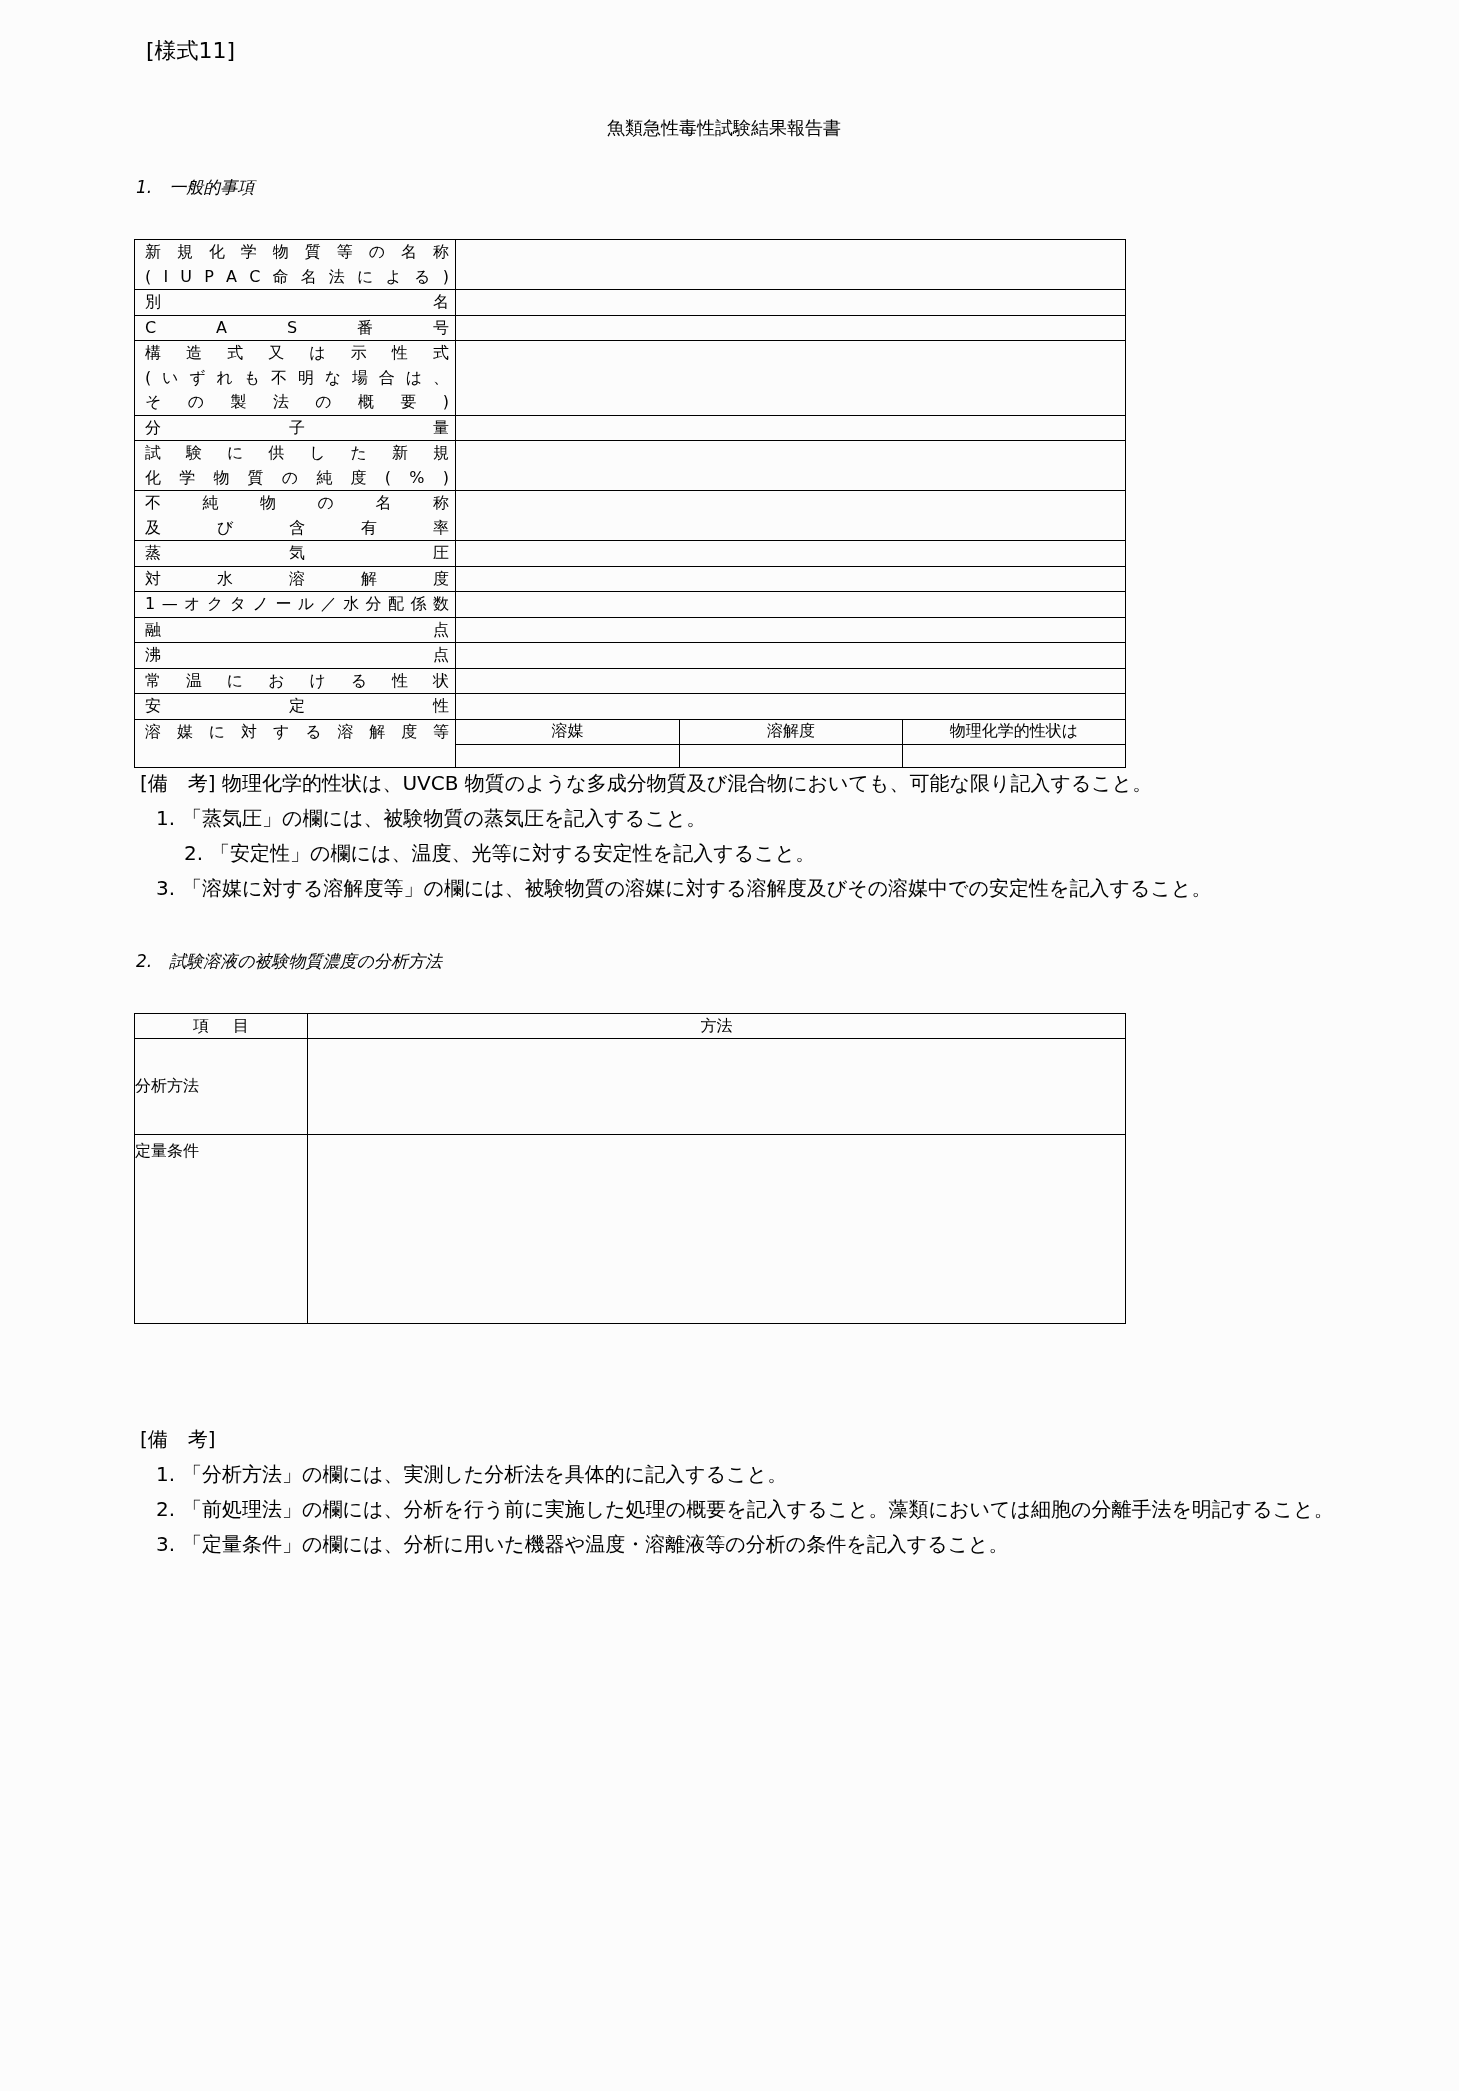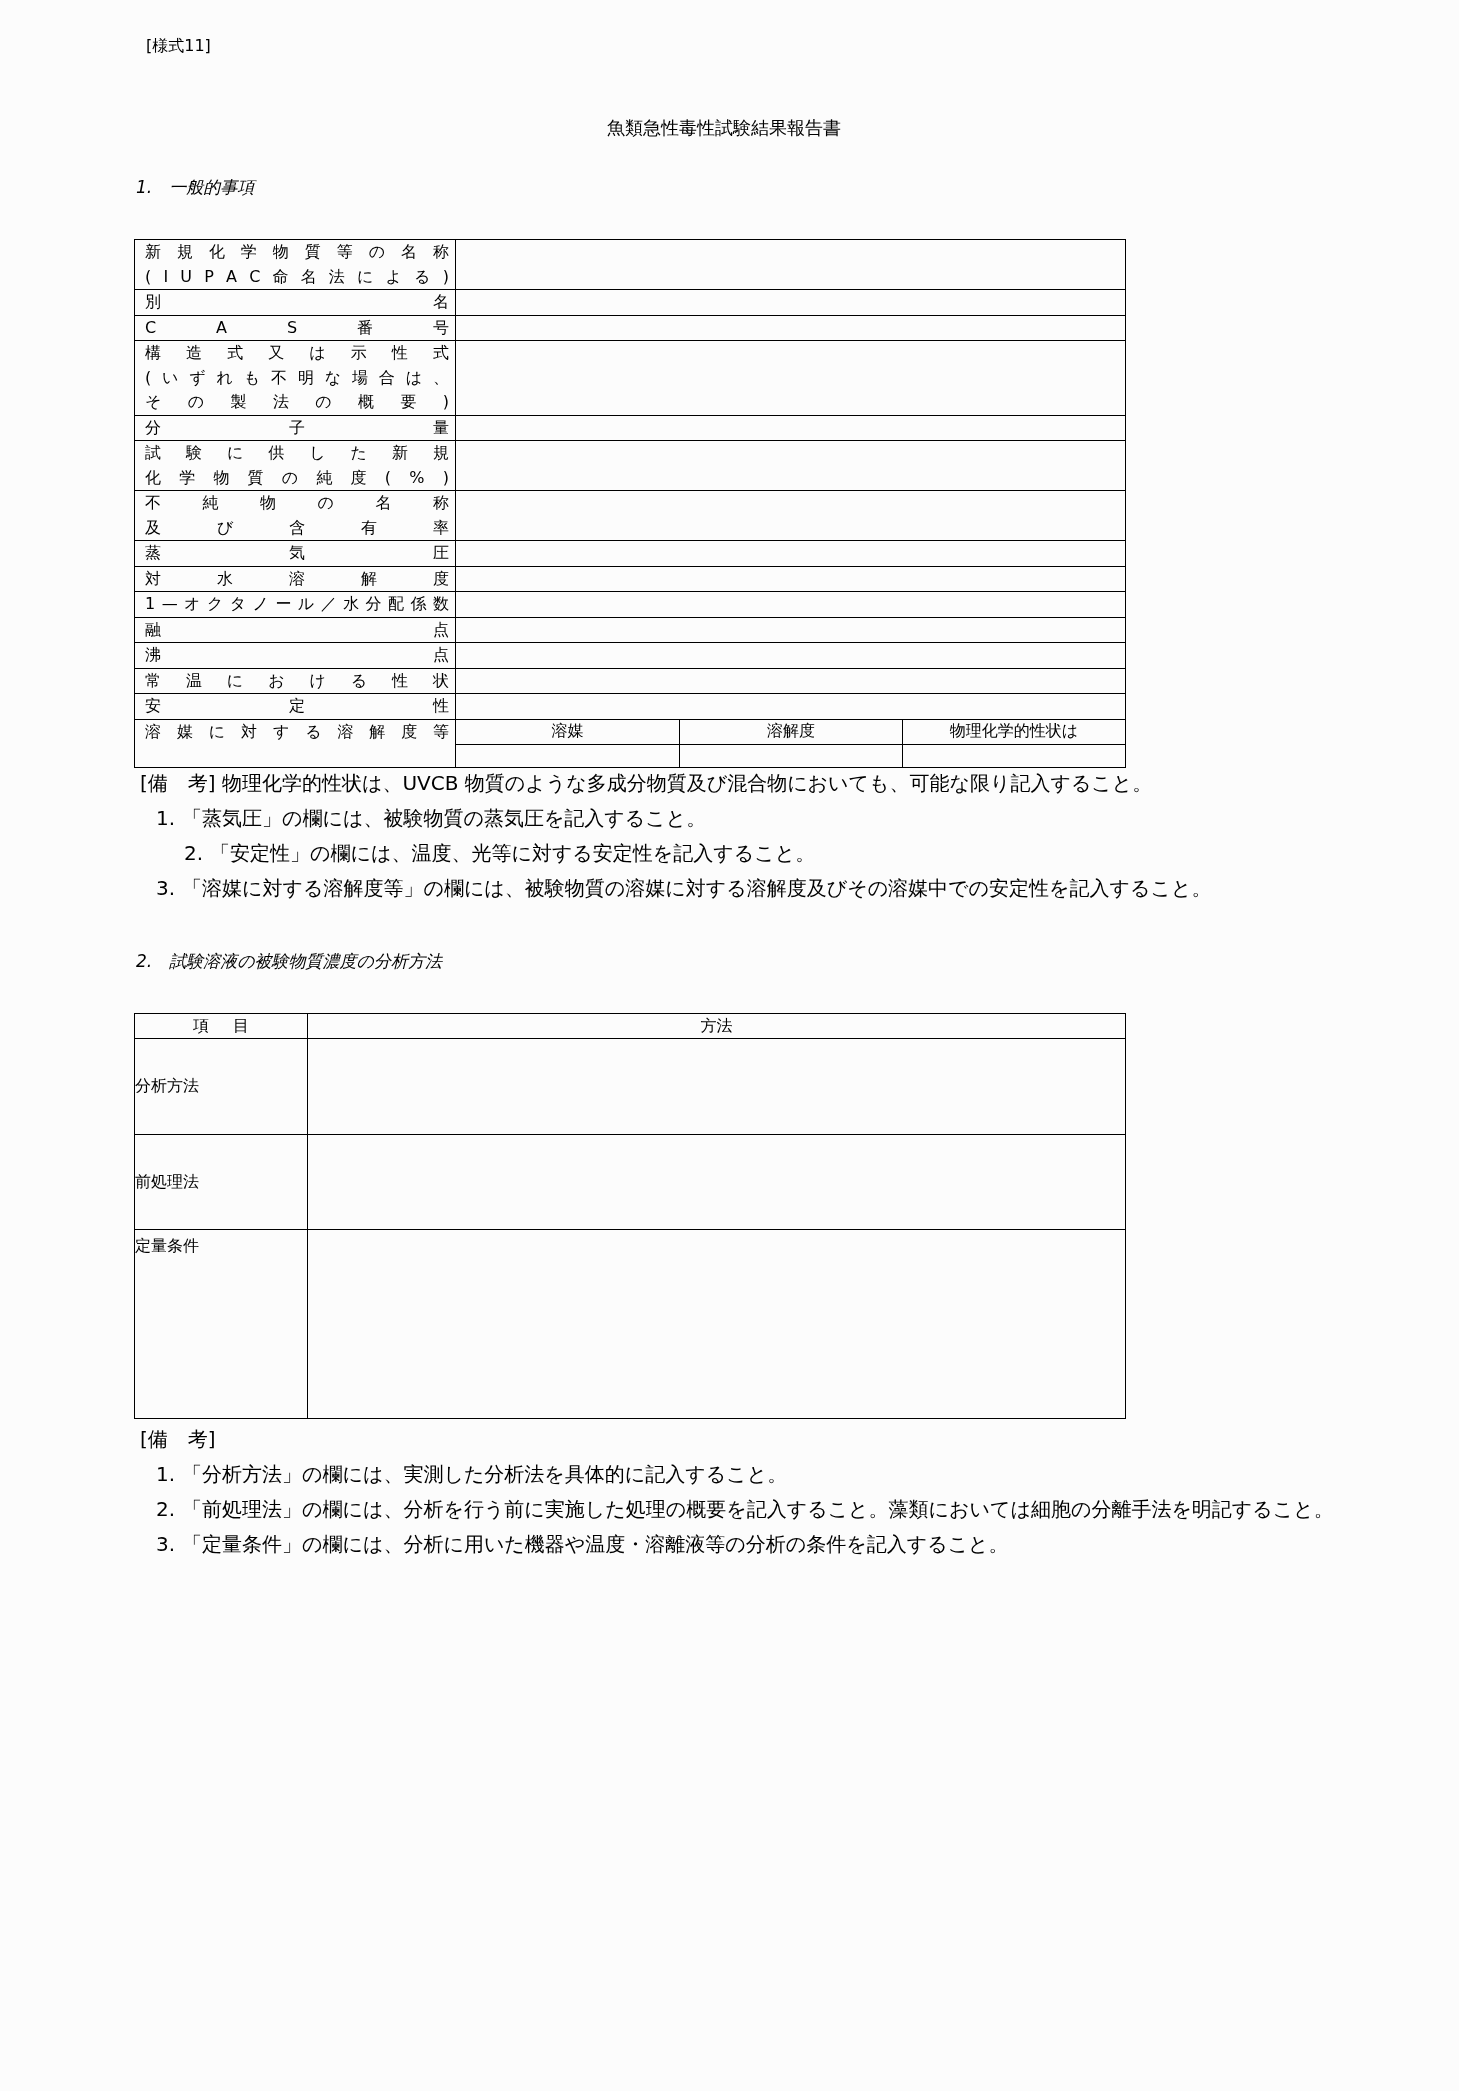--- a/index.html
+++ b/index.html
@@ -5,21 +5,21 @@
   html, body { margin: 0; padding: 0; }
   body {
     width: 1459px; height: 2091px;
     background: #fcfcfc;
     color: #000;
     font-family: "DejaVu Sans", "Liberation Sans", sans-serif;
     position: relative;
     overflow: hidden;
   }
   .abs { position: absolute; white-space: nowrap; }
-  .form-no { left: 146px; top: 36px; font-size: 16px; }
+  .form-no { left: 146px; top: 36px; font-size: 22px; }
   .doc-title { left: 607px; top: 116px; font-size: 18px; letter-spacing: 0px; }
   .sec-head { font-size: 17px; font-style: italic; }
   .sec1 { left: 136px; top: 176px; }
   .sec2 { left: 136px; top: 950px; }
 
   table.grid {
     position: absolute;
     border-collapse: collapse;
     table-layout: fixed;
     font-size: 16px;
@@ -357,24 +357,20 @@
     <tr>
       <td class="h item-head">
         <span>項</span><span style="display:inline-block;width:24px"></span><span>目</span>
       </td>
       <td class="h">方法</td>
     </tr>
     <tr style="height:96px">
       <td class="lab">分析方法</td>
       <td></td>
     </tr>
-    <tr style="height:95px">
-      <td class="lab">前処理法</td>
-      <td></td>
-    </tr>
     <tr style="height:189px">
       <td class="lab top">定量条件</td>
       <td></td>
     </tr>
   </tbody>
 </table>
 
 <div class="abs note note-head" style="top:1426px;">[備　考]</div>
 <div class="abs note note-item" style="top:1461px;">
   <span class="num">1.</span><span>「分析方法」の欄には、実測した分析法を具体的に記入すること。</span>

